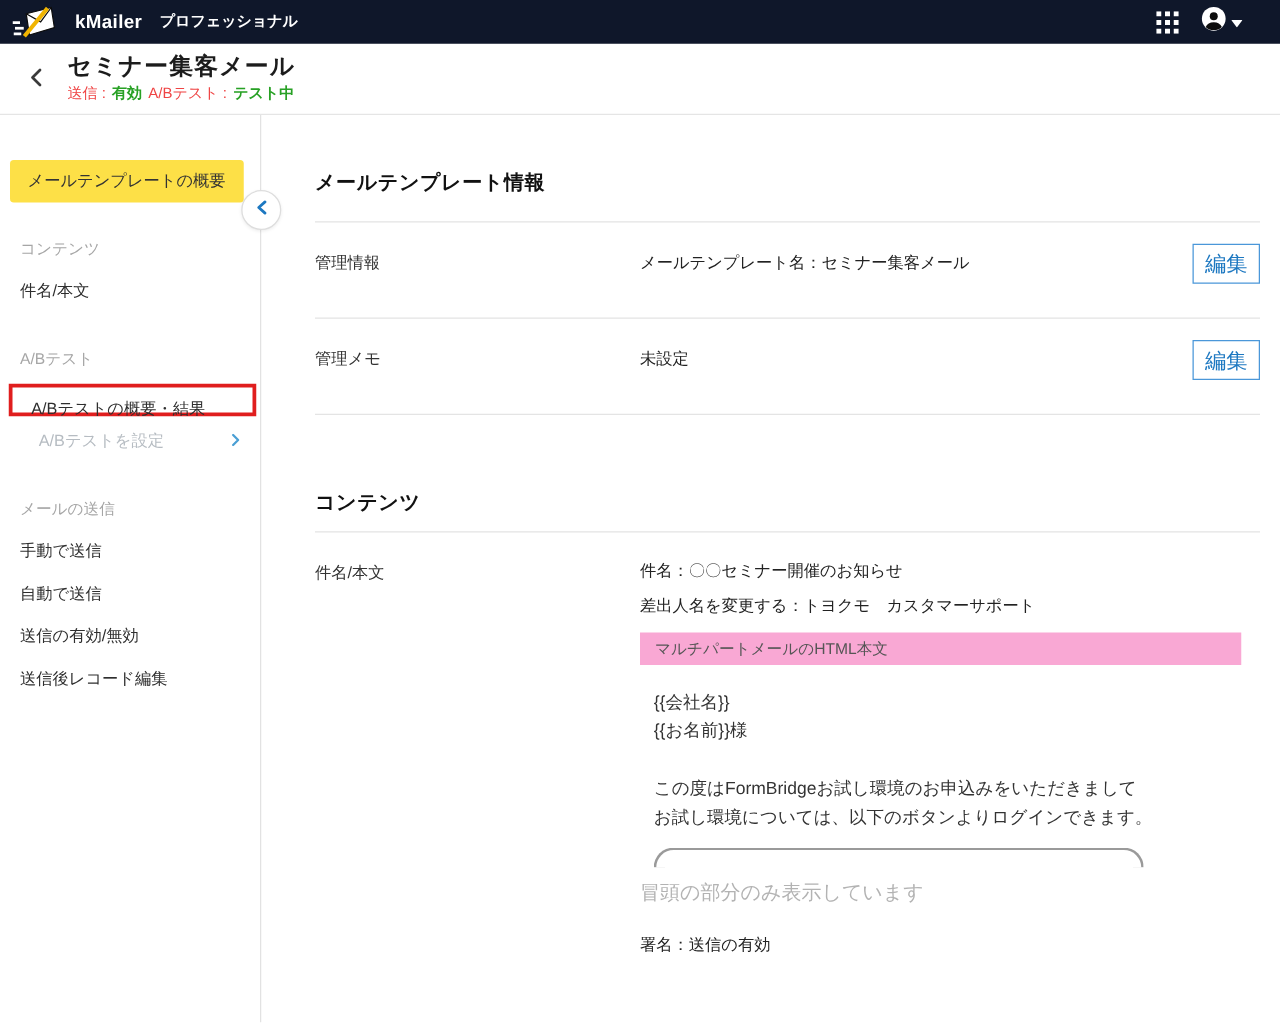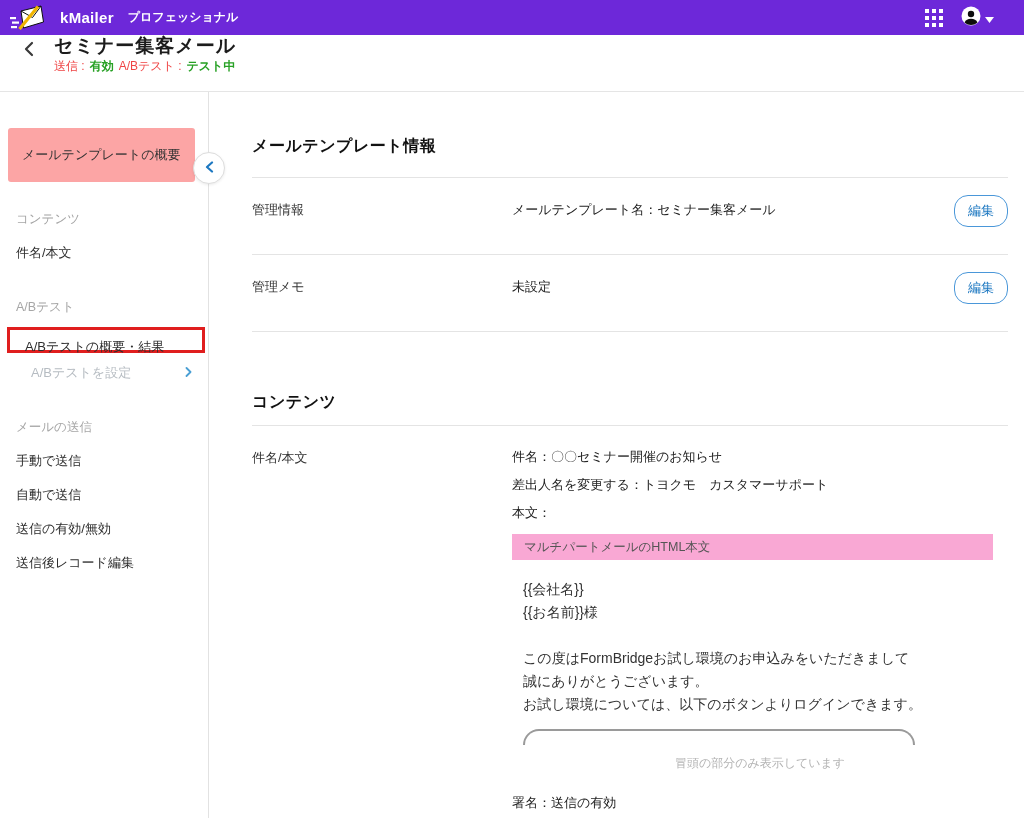--- a/index.html
+++ b/index.html
@@ -1,69 +1,69 @@
 <!DOCTYPE html>
 <html><head>
 <meta charset="utf-8">
 <style>
   * { margin: 0; padding: 0; box-sizing: border-box; }
   html, body { width: 1024px; height: 818px; overflow: hidden; }
   body { font-family: "Liberation Sans", "DejaVu Sans", sans-serif; background: #fff; color: #222; }
 
   
-  .topbar { height: 35px; background: #6d28d9; display: flex; align-items: center; justify-content: space-between; padding: 0 30px 0 10px; }
+  .topbar { height: 35px; background: #0f172a; display: flex; align-items: center; justify-content: space-between; padding: 0 30px 0 10px; }
   .topbar-left { display: flex; align-items: center; gap: 14px; }
   .logo { display: flex; align-items: center; }
   .brand { color: #fff; font-size: 15px; font-weight: 700; letter-spacing: .3px; }
   .plan { color: #fff; font-size: 12px; font-weight: 700; }
   .topbar-right { display: flex; align-items: center; gap: 18px; }
   .icon-btn { display: flex; align-items: center; gap: 4px; cursor: pointer; }
 
   
-  .page-header { height: 57px; display: flex; border-bottom: 1px solid #e5e5e5; padding-left: 14px; }
+  .page-header { height: 57px; display: flex; align-items: center; border-bottom: 1px solid #e5e5e5; padding-left: 14px; }
   .back-btn { width: 30px; height: 30px; background: none; border: none; display: flex; align-items: center; justify-content: center; cursor: pointer; }
   .head-text { margin-left: 10px; }
   .page-title { font-size: 19px; font-weight: 700; color: #1c1c1c; letter-spacing: 1px; line-height: 22px; }
   .status-line { font-size: 12px; margin-top: 1px; display: flex; gap: 5px; align-items: baseline; }
   .status-muted { color: #ef4444; }
   .status-green { color: #28a125; font-weight: 700; }
 
   
   .layout { display: flex; height: 726px; position: relative; }
 
   
   .sidebar { width: 209px; flex: 0 0 209px; border-right: 1px solid #e2e2e2; padding-top: 36px; font-size: 13px; }
-  .active-item { margin: 0 13px 0 8px; background: #fca5a5; border-radius: 3px; padding: 18px 14px; color: #333; cursor: pointer; }
+  .active-item { margin: 0 13px 0 8px; background: #fde047; border-radius: 3px; padding: 8px 14px; color: #333; cursor: pointer; }
   .side-entry { height: 34px; line-height: 34px; padding: 0 16px; white-space: nowrap; }
   .section-label { color: #a6a6a6; font-size: 12.5px; margin-top: 20px; }
   .side-item { color: #2e2e2e; cursor: pointer; }
   .item-highlight { border: 3px solid #e01e1e; margin: 3px 3px 3px 7px; height: 26px; line-height: 34px; padding: 0 15px; }
   .side-item-disabled { color: #b6bcc2; cursor: default; display: flex; align-items: center; justify-content: space-between; padding-left: 31px; }
   .collapse-btn { position: absolute; left: 193px; top: 60px; width: 32px; height: 32px; border-radius: 50%; background: #fff; border: 1px solid #ddd; box-shadow: 0 1px 3px rgba(0,0,0,.08); display: flex; align-items: center; justify-content: center; cursor: pointer; z-index: 3; }
 
   
   .main { flex: 1; padding: 0 16px 0 43px; overflow: hidden; }
   .section-heading { font-size: 16px; font-weight: 700; color: #111; letter-spacing: .5px; }
   .h-first { margin-top: 44px; }
   .h-second { margin-top: 60px; }
   .divider { border: none; border-top: 1px solid #e4e4e4; margin-top: 20px; }
   .divider-tight { margin-top: 12px; }
   .info-row { display: flex; align-items: flex-start; padding: 17px 0 27px; border-bottom: 1px solid #e4e4e4; }
   .row-label { flex: 0 0 260px; font-size: 13px; color: #333; padding-top: 6px; }
   .row-value { flex: 1; font-size: 13px; color: #222; padding-top: 6px; }
-  .edit-btn { margin-left: auto; width: 54px; height: 32px; background: #fff; border: 1px solid #4a97d9; border-radius: 14px; color: #1d78c1; font-size: 13px; font-family: inherit; cursor: pointer; }
+  .edit-btn { margin-left: auto; width: 54px; height: 32px; background: #fff; border: 1px solid #4a97d9; border-radius: 0; color: #1d78c1; font-size: 17px; font-family: inherit; cursor: pointer; }
 
   .content-row { display: flex; align-items: flex-start; padding-top: 17px; }
   .content-col { flex: 1; min-width: 0; }
   .meta-line { font-size: 13px; color: #222; line-height: 28px; }
   .body-type-bar { margin-top: 7px; margin-right: 15px; background: #f9a8d4; height: 26px; line-height: 26px; padding: 0 12px; font-size: 12.5px; color: #555; }
   .preview { padding-left: 11px; margin-top: 18px; font-size: 14px; color: #333; line-height: 23px; }
   .blank-line { min-height: 23px; }
   .cut-button-arc { margin: 13px 0 0 11px; width: 392px; height: 16px; border: 2px solid #9a9a9a; border-bottom: none; border-radius: 18px 18px 0 0; }
-  .preview-note { margin-top: 10px; font-size: 12px; color: #b3b3b3; text-align: center; }
+  .preview-note { margin-top: 10px; font-size: 16px; color: #b3b3b3; }
   .signature-line { margin-top: 22px; font-size: 13px; color: #222; }
 </style>
 </head>
 <body>
 
 <header class="topbar">
   <div class="topbar-left">
     <span class="logo">
       <svg width="36" height="27" viewBox="0 0 36 27">
         <rect x="0" y="13" width="6" height="2.2" fill="#fff"></rect>
@@ -180,30 +180,28 @@
     </div>
 
     <h2 class="section-heading h-second">コンテンツ</h2>
     <hr class="divider divider-tight">
 
     <div class="content-row">
       <div class="row-label">件名/本文</div>
       <div class="content-col">
         <div class="meta-line">件名：〇〇セミナー開催のお知らせ</div>
         <div class="meta-line">差出人名を変更する：トヨクモ　カスタマーサポート</div>
-        <div class="meta-line">本文：</div>
 
         <div class="body-type-bar">マルチパートメールのHTML本文</div>
 
         <div class="preview">
           <div>{{会社名}}</div>
           <div>{{お名前}}様</div>
           <div class="blank-line"></div>
           <div>この度はFormBridgeお試し環境のお申込みをいただきまして</div>
-          <div>誠にありがとうございます。</div>
           <div>お試し環境については、以下のボタンよりログインできます。</div>
         </div>
 
         <div class="cut-button-arc"></div>
         <div class="preview-note">冒頭の部分のみ表示しています</div>
 
         <div class="signature-line">署名：送信の有効</div>
 
       </div>
     </div>

